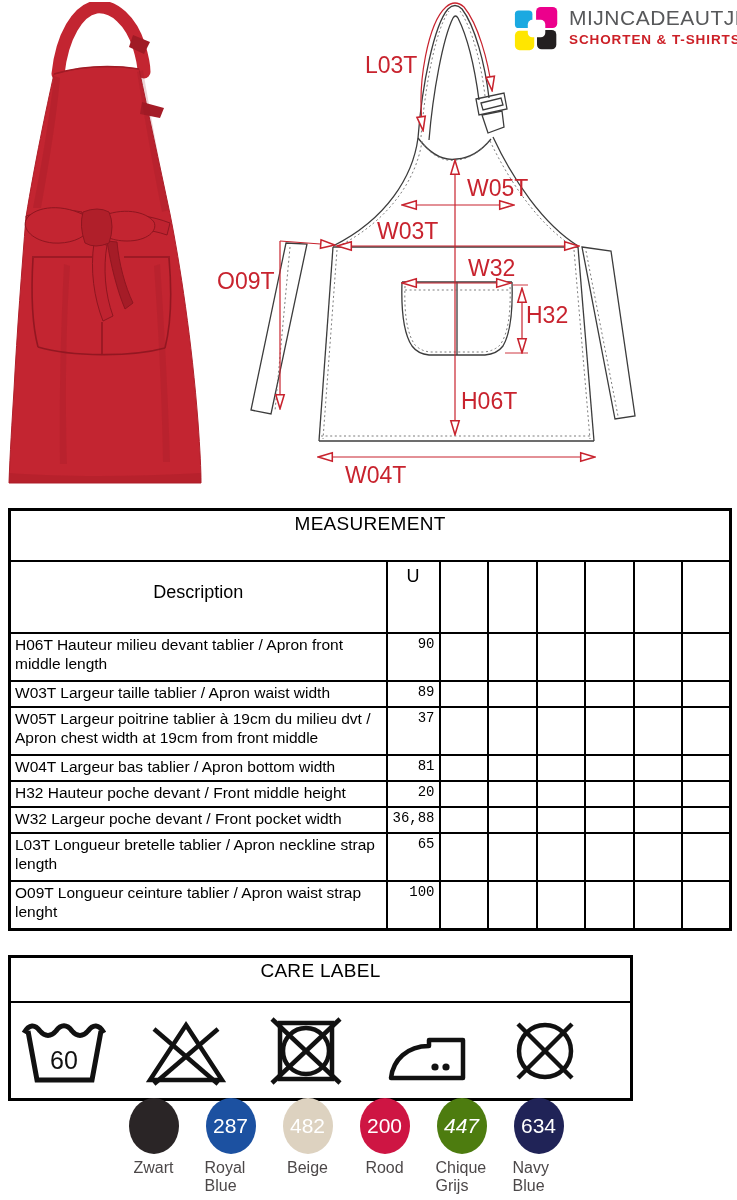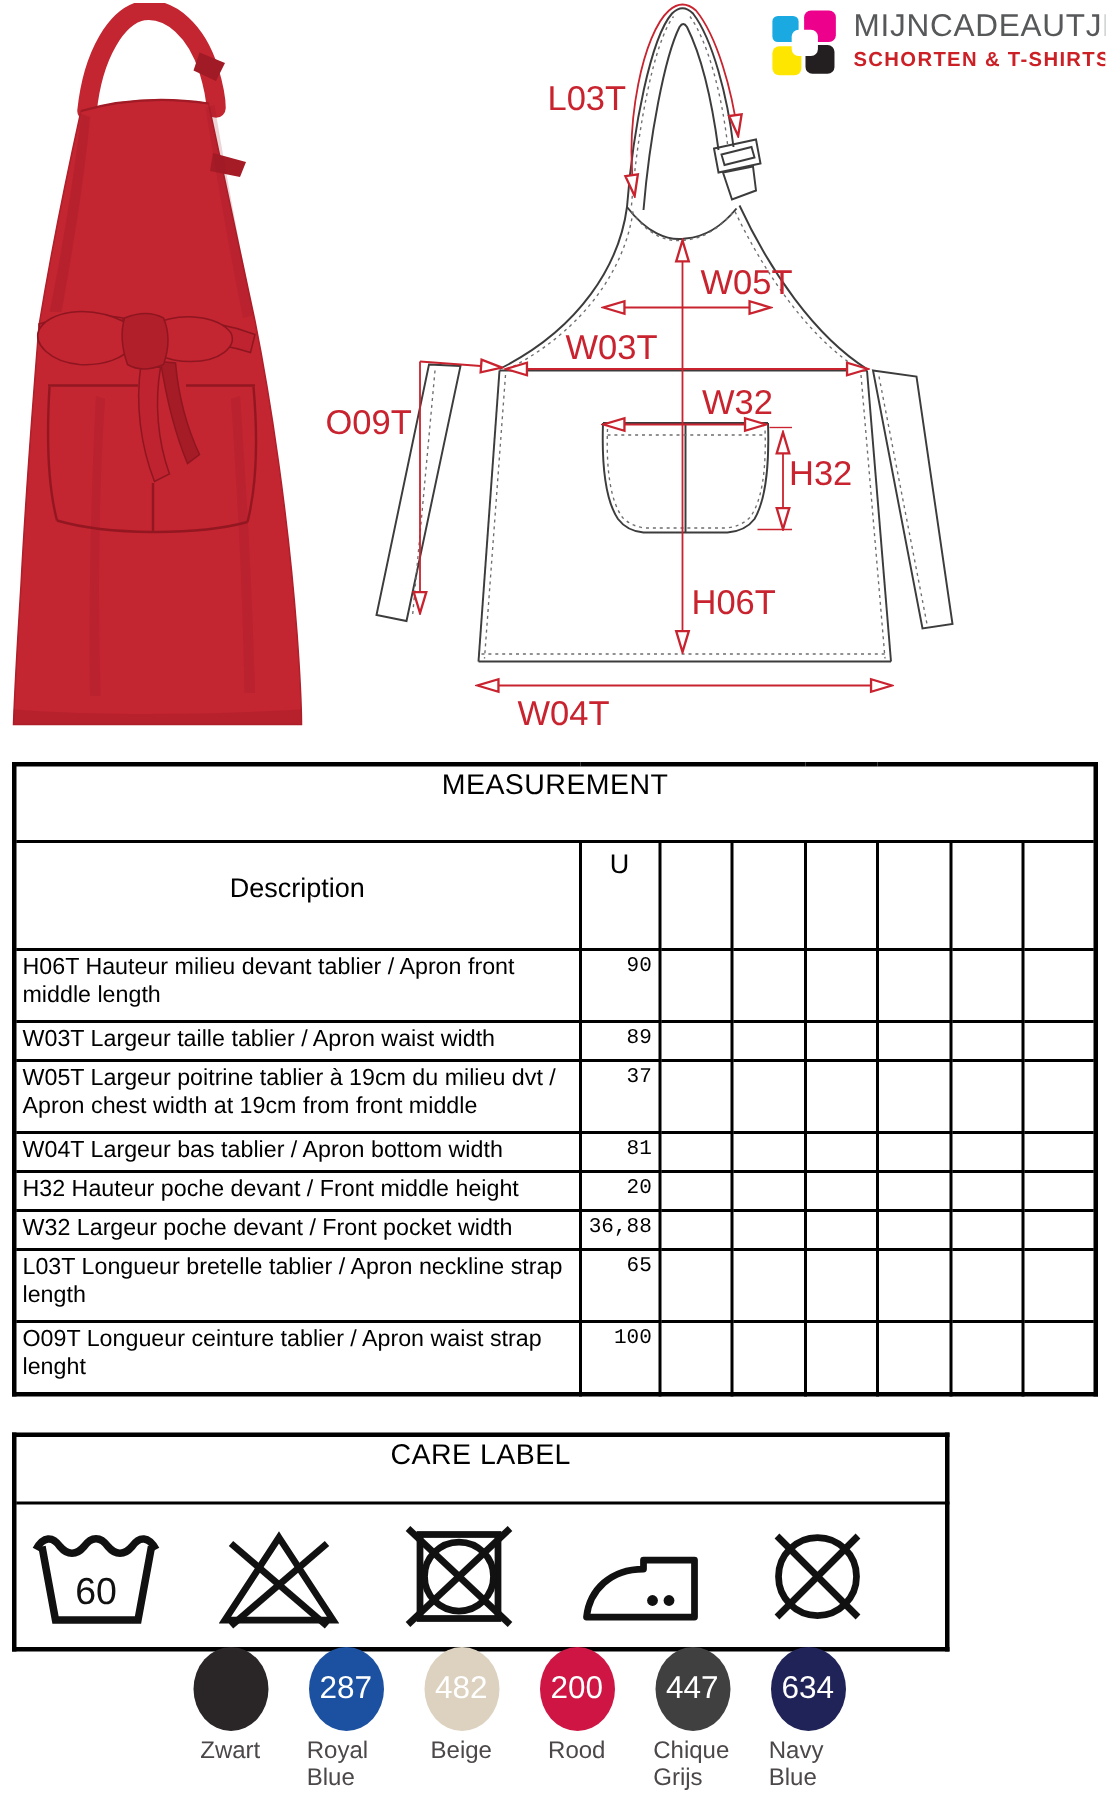--- a/index.html
+++ b/index.html
@@ -347,21 +347,21 @@
   </div>
 
   <div class="swatch">
     <div class="dot" style="background: rgb(206, 21, 67);">
           <span>200</span>
         </div>
     <div class="sw-name">Rood</div>
   </div>
 
   <div class="swatch">
-    <div class="dot" style="background: #404040;">
+    <div class="dot" style="background: #4d7c0f; font-style: italic;">
           <span>447</span>
         </div>
     <div class="sw-name">Chique Grijs</div>
   </div>
 
   <div class="swatch">
     <div class="dot" style="background: rgb(32, 35, 87);">
           <span>634</span>
         </div>
     <div class="sw-name">Navy Blue</div>

